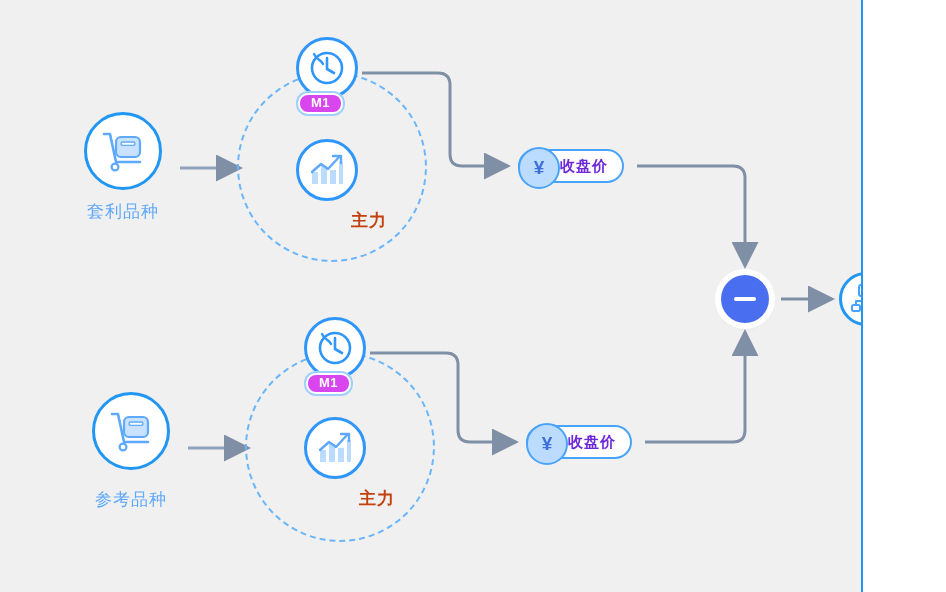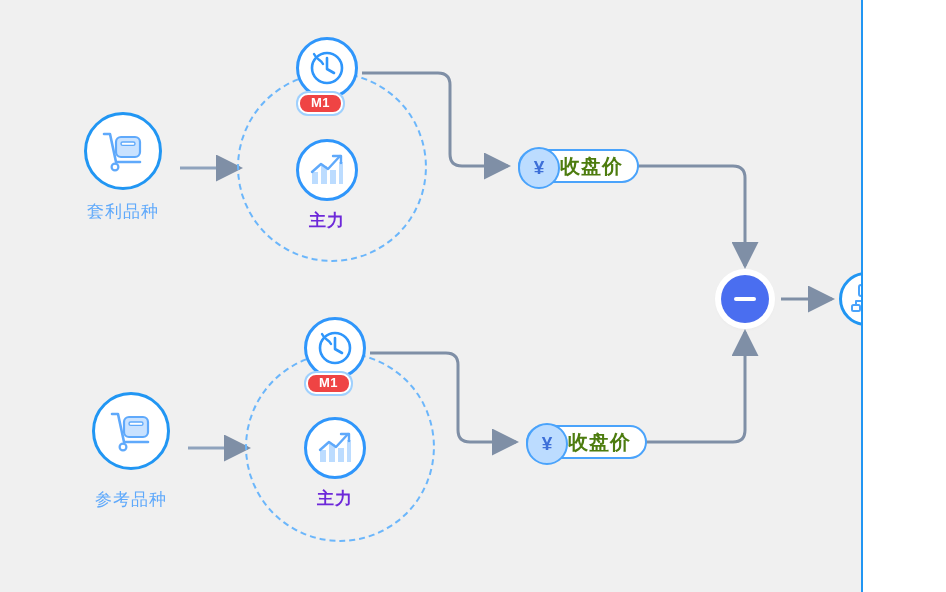--- a/index.html
+++ b/index.html
@@ -31,46 +31,46 @@
   .circ.clock{width:62px;height:62px;border:3px solid #2f96fb;}
   .circ.chart{width:62px;height:62px;border:3px solid #2f96fb;}
   .circ.out{width:54px;height:54px;border:3px solid #2196f3;}
 
   .node-label{
     position:absolute;width:180px;text-align:center;
     color:#5fa9fb;font-weight:normal;font-size:17px;letter-spacing:1px;
     white-space:nowrap;
   }
   .sub-label{
-    position:absolute;width:120px;text-align:center;
-    color:#6d28d9;font-weight:bold;font-size:17px;letter-spacing:1px;
+    position:absolute;width:120px;text-align:right;
+    color:#c2410c;font-weight:bold;font-size:17px;letter-spacing:1px;
   }
 
   
   .group-ring{
     position:absolute;width:190px;height:190px;border-radius:50%;
     border:2px dashed #6bb6fb;box-sizing:border-box;
   }
 
   
   .badge{
-    position:absolute;background:#ef4444;color:#ffffff;
+    position:absolute;background:#d946ef;color:#ffffff;
     font-size:13px;font-weight:bold;letter-spacing:.5px;
     padding:1px 11px 2px;border-radius:10px;
     border:2px solid #ffffff;box-shadow:0 0 0 2px #9fd0fd;
     line-height:14px;
   }
 
   
   .pill{
     position:absolute;height:34px;border-radius:17px;background:#ffffff;
     border:2px solid #4aa3fb;box-sizing:border-box;
     display:flex;align-items:center;padding-left:40px;padding-right:14px;
   }
-  .pill-text{color:#4d7c0f;font-size:20px;font-weight:bold;letter-spacing:1px;white-space:nowrap;}
+  .pill-text{color:#6d28d9;font-size:15px;font-weight:bold;letter-spacing:1px;white-space:nowrap;}
   .pill-icon{
     position:absolute;left:-2px;top:-4px;width:42px;height:42px;border-radius:50%;
     background:#bcdcff;border:2px solid #4aa3fb;box-sizing:border-box;
     display:flex;align-items:center;justify-content:center;
     color:#3d6fd8;font-size:19px;font-weight:bold;
   }
 
   
   .op-node{
     position:absolute;width:48px;height:48px;border-radius:50%;

